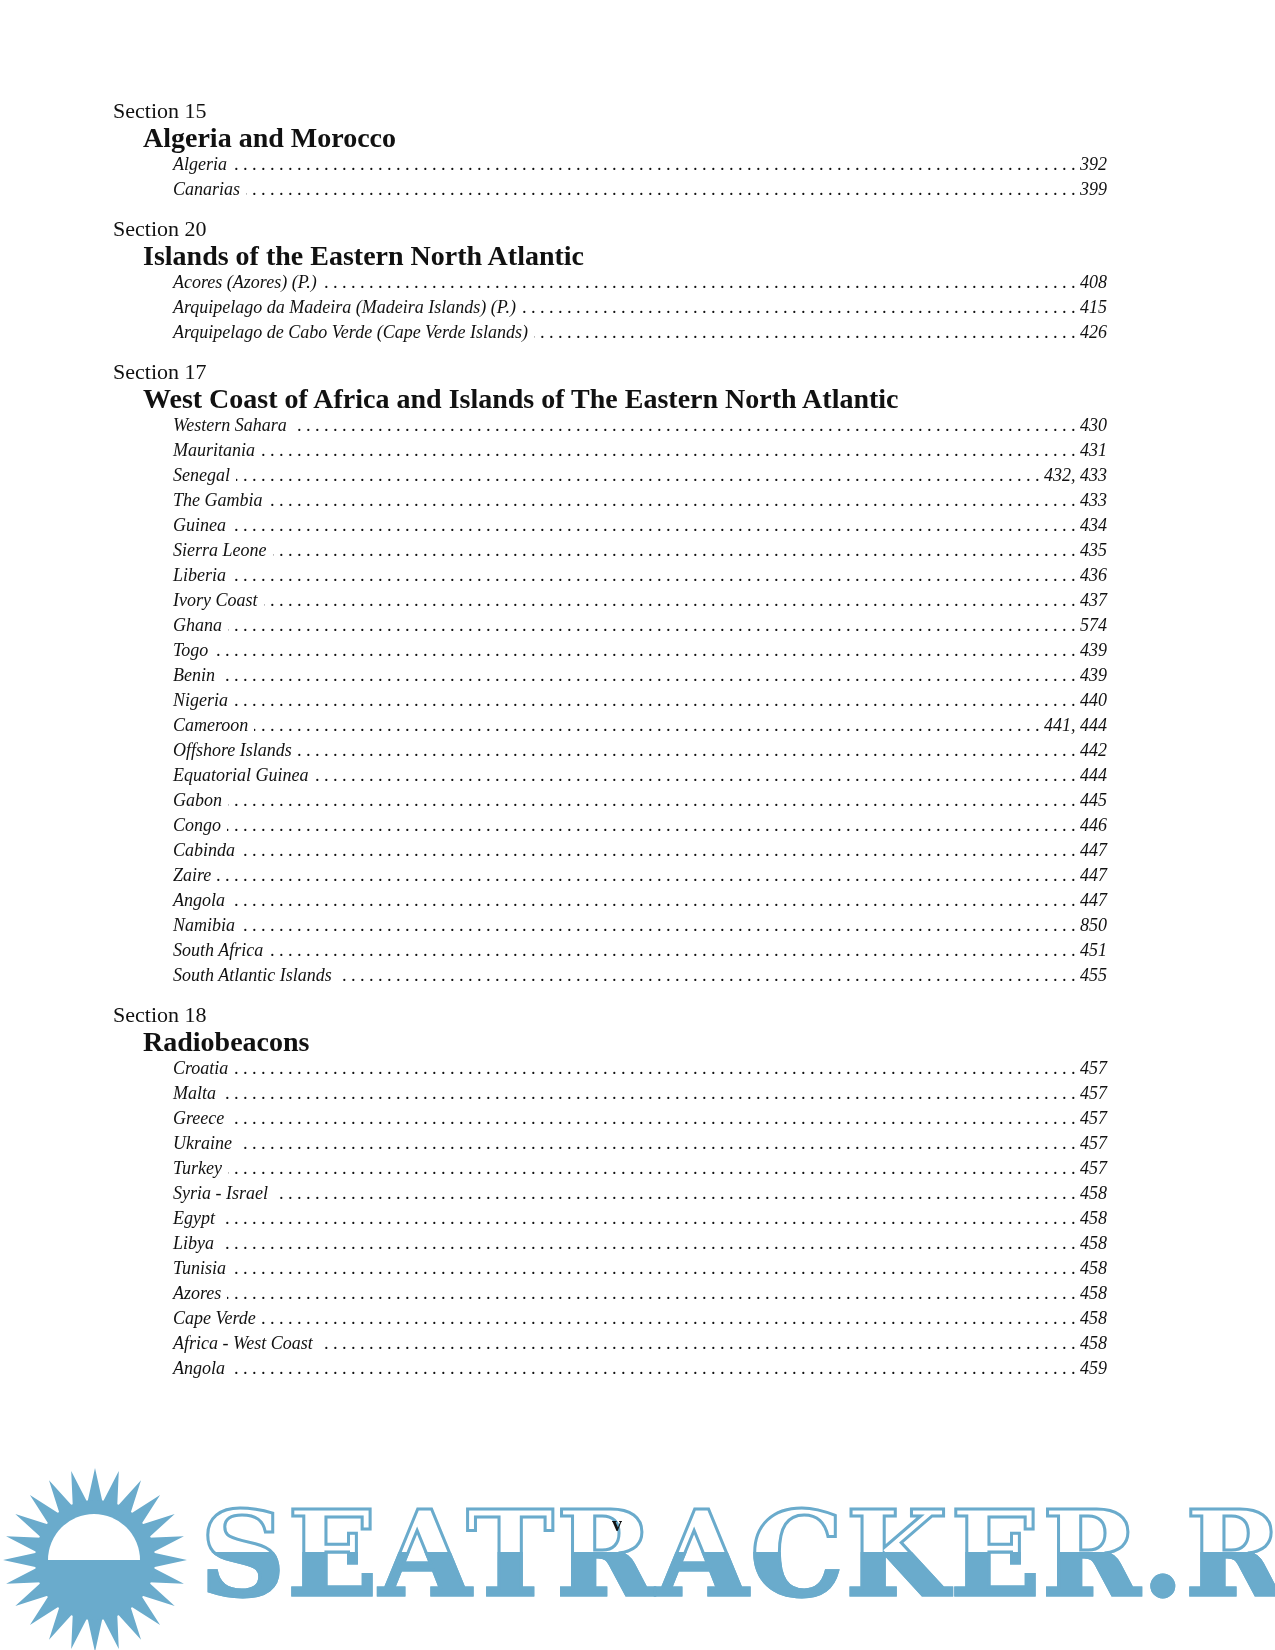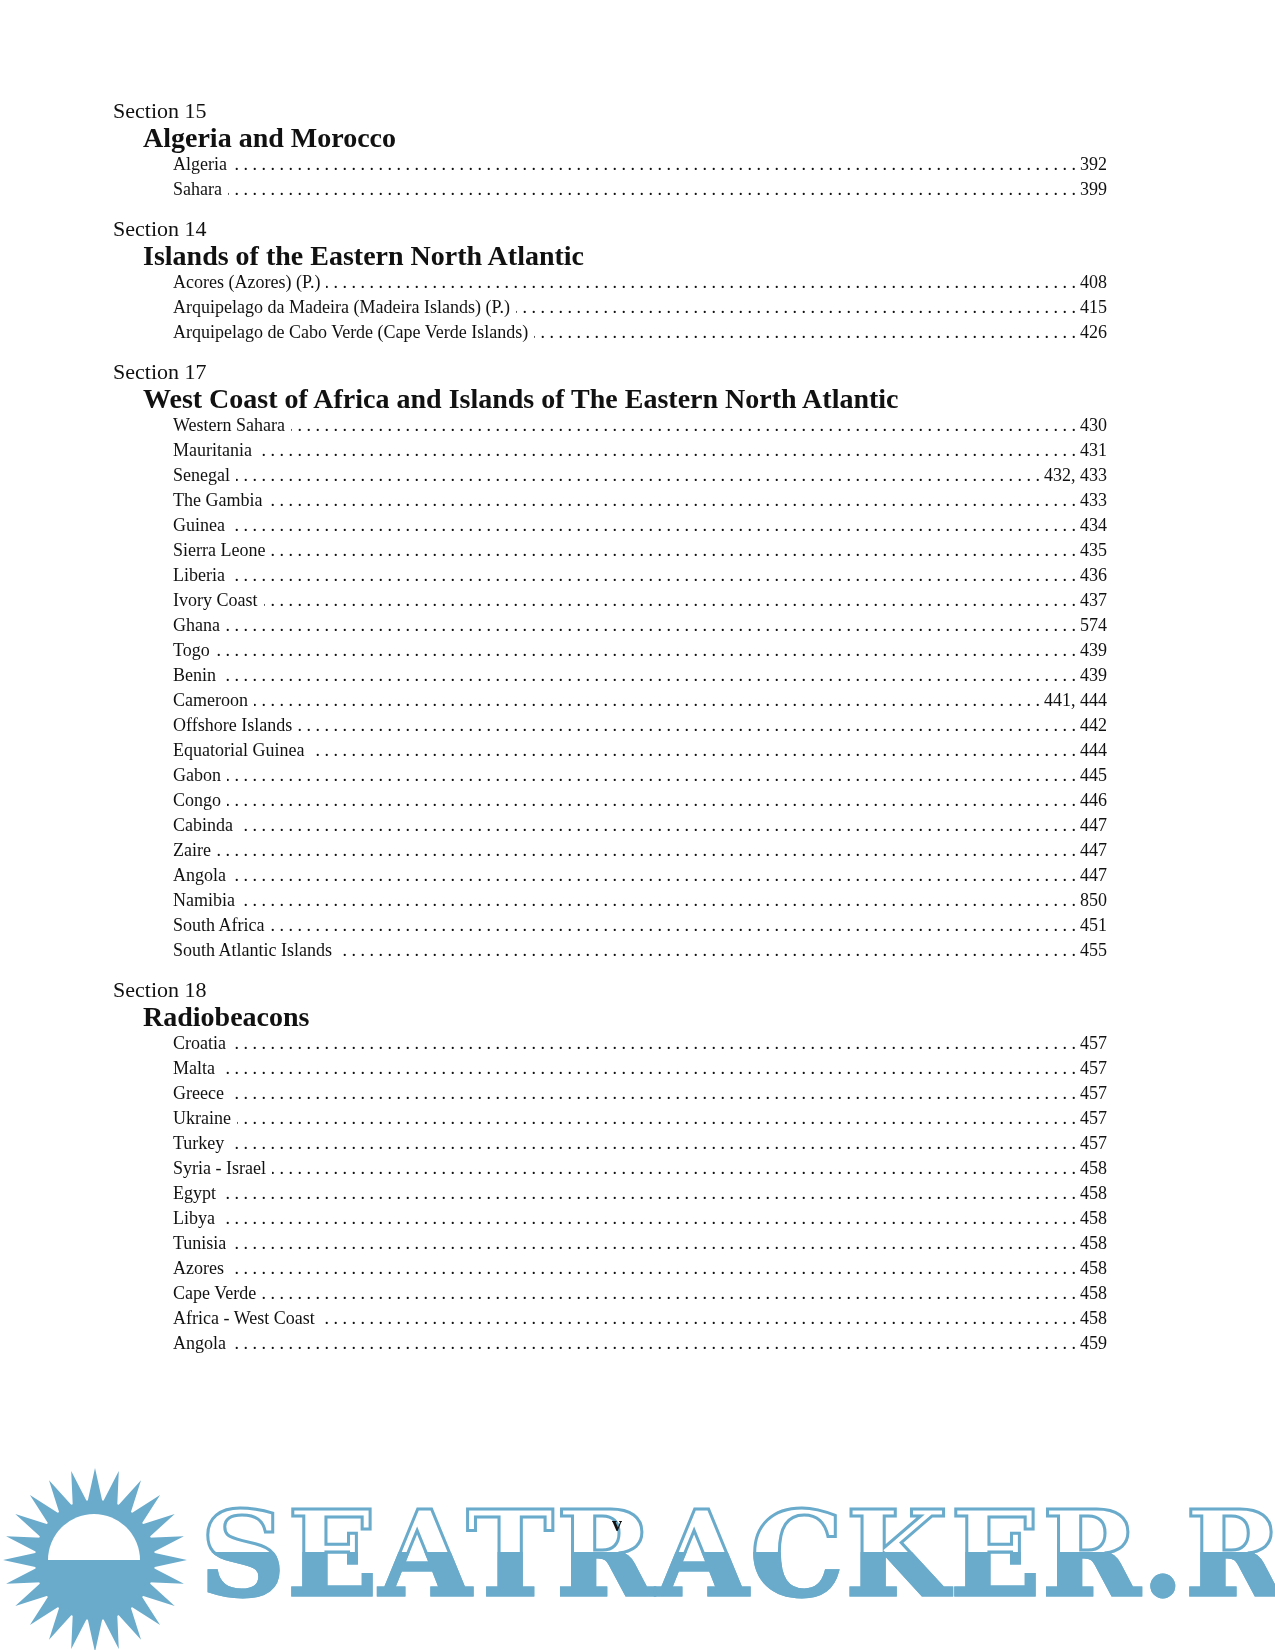--- a/index.html
+++ b/index.html
@@ -2,21 +2,21 @@
 <html><head>
 <meta charset="utf-8">
 <style>
   html, body { margin: 0; padding: 0; background: #ffffff; }
   body { width: 1275px; height: 1650px; position: relative; overflow: hidden;
          font-family: "Liberation Serif", "DejaVu Serif", serif; color: #111; }
   #toc { position: absolute; left: 113px; top: 98px; width: 994px; }
   .section { margin-bottom: 14px; }
   .section-title { font-weight: normal; font-size: 22px; line-height: 26px; height: 26px; }
   .sub-title { font-weight: bold; font-size: 28px; line-height: 28px; height: 28px; padding-left: 30px; }
-  .entries { padding-left: 60px; }
+  .entries { padding-left: 60px; font-style: italic; }
   .entry { display: flex; align-items: baseline; font-size: 18px; line-height: 25px; height: 25px; white-space: nowrap; }
   .entry .label { flex: 0 0 auto; padding-right: 6px; }
   .entry .leader { flex: 1 1 auto; overflow: hidden; letter-spacing: 0; }
   .entry .leader::after { content: ". . . . . . . . . . . . . . . . . . . . . . . . . . . . . . . . . . . . . . . . . . . . . . . . . . . . . . . . . . . . . . . . . . . . . . . . . . . . . . . . . . . . . . . . . . . . . . . . . . . . . . . . . . . . . . . . . . . . . . . . . . . . . . . . . . . . . . . . . . . . . . . ."; white-space: nowrap; display: block; text-align: right; direction: rtl; }
   .entry .page { flex: 0 0 auto; padding-left: 4px; text-align: left; }
   #watermark { position: absolute; left: 0; top: 1465px; width: 1275px; height: 185px; }
   #page-num { position: absolute; left: 612px; top: 1513px; font-weight: bold; font-size: 20px; color: #111; }
   .wm-text { position: absolute; left: 200px; top: 1495px; font-family: "DejaVu Serif", serif; font-weight: bold;
              font-size: 118px; line-height: 118px; letter-spacing: 2px; color: #6aabcc;
              background: linear-gradient(to bottom, #ffffff 0%, #ffffff 48%, #6aabcc 48%, #6aabcc 100%);
@@ -30,28 +30,28 @@
     <div class="section">
       <div class="section-title">Section 15</div>
       <div class="sub-title">Algeria and Morocco</div>
       <div class="entries">
         <div class="entry">
           <span class="label">Algeria</span>
           <span class="leader"></span>
           <span class="page">392</span>
         </div>
         <div class="entry">
-          <span class="label">Sahara</span>
+          <span class="label">Canarias</span>
           <span class="leader"></span>
           <span class="page">399</span>
         </div>
       </div>
     </div>
     <div class="section">
-      <div class="section-title">Section 14</div>
+      <div class="section-title">Section 20</div>
       <div class="sub-title">Islands of the Eastern North Atlantic</div>
       <div class="entries">
         <div class="entry">
           <span class="label">Acores (Azores) (P.)</span>
           <span class="leader"></span>
           <span class="page">408</span>
         </div>
         <div class="entry">
           <span class="label">Arquipelago da Madeira (Madeira Islands) (P.)</span>
           <span class="leader"></span>
@@ -115,20 +115,25 @@
         </div>
         <div class="entry">
           <span class="label">Togo</span>
           <span class="leader"></span>
           <span class="page">439</span>
         </div>
         <div class="entry">
           <span class="label">Benin</span>
           <span class="leader"></span>
           <span class="page">439</span>
+        </div>
+        <div class="entry">
+          <span class="label">Nigeria</span>
+          <span class="leader"></span>
+          <span class="page">440</span>
         </div>
         <div class="entry">
           <span class="label">Cameroon</span>
           <span class="leader"></span>
           <span class="page">441, 444</span>
         </div>
         <div class="entry">
           <span class="label">Offshore Islands</span>
           <span class="leader"></span>
           <span class="page">442</span>

